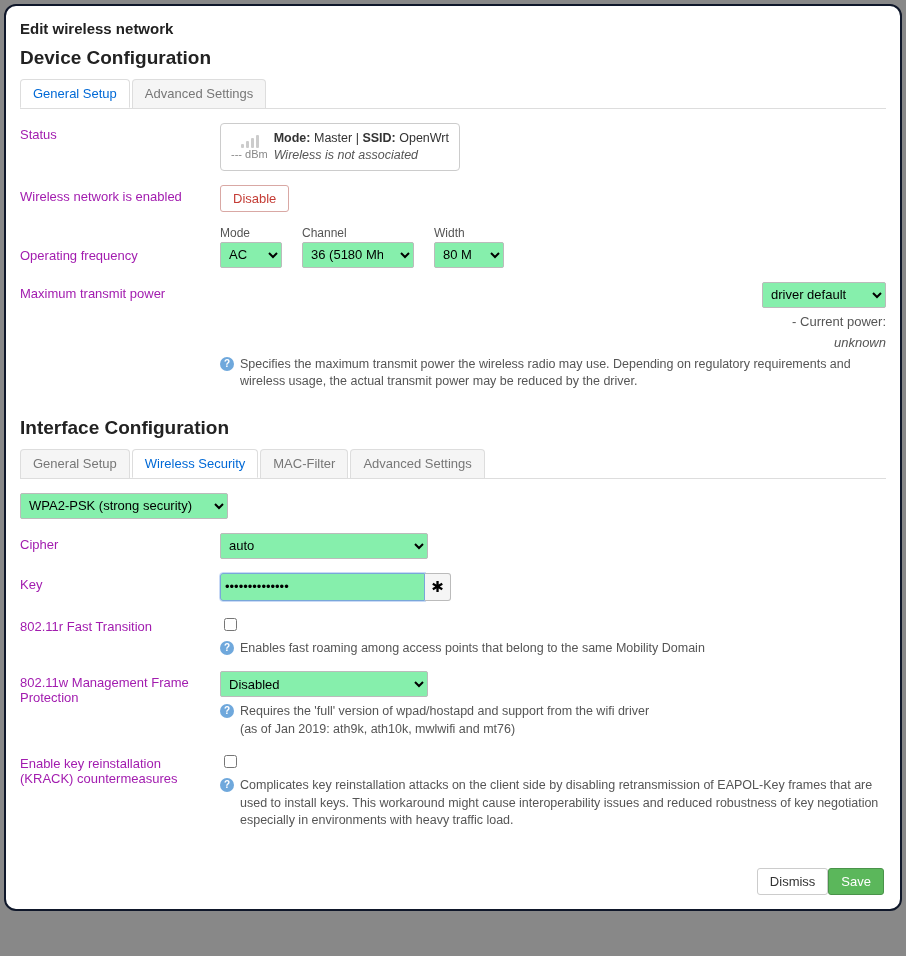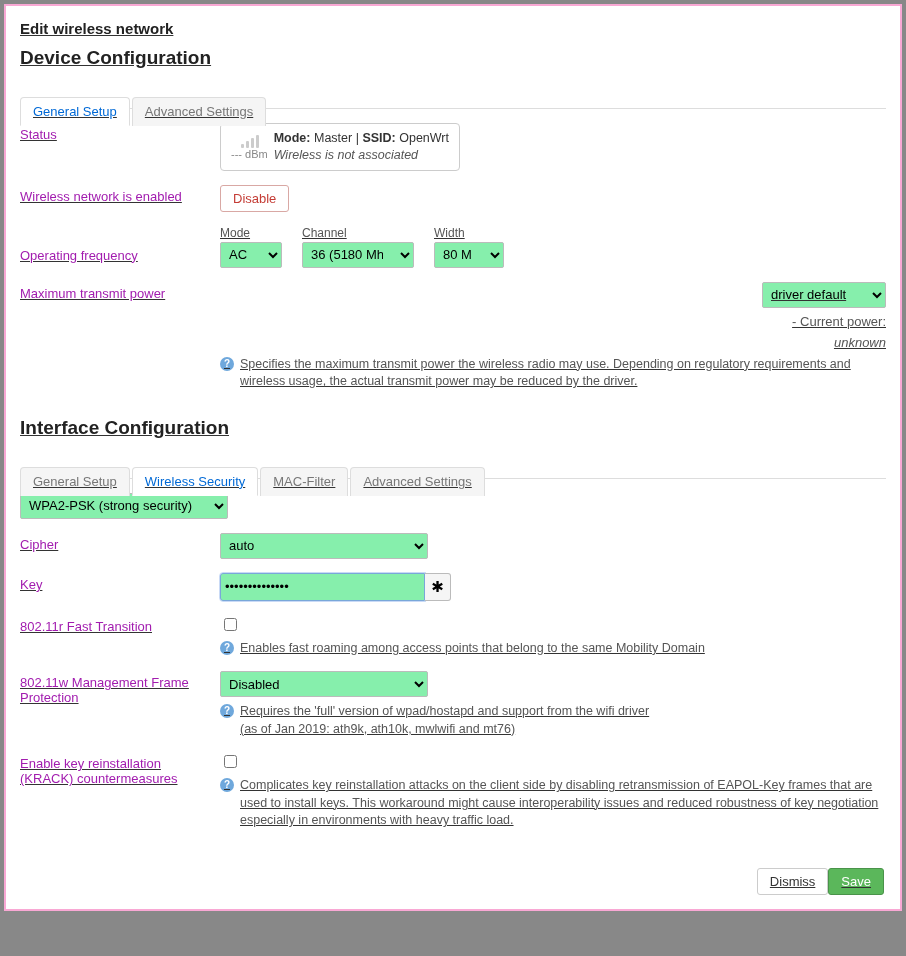--- a/index.html
+++ b/index.html
@@ -7,40 +7,39 @@
     margin: 0;
     font-family: Arial, Helvetica, sans-serif;
     font-size: 13px;
     background: #888;
     padding: 4px;
     color: #333;
   }
   .modal {
     width: 898px;
     background: #fff;
-    border-radius: 0;
-    border: 2px solid #f9a8d4;
+    border-radius: 12px;
+    border: 2px solid #0f172a;
     padding: 14px 14px 10px 14px;
-    text-decoration: underline;
   }
   h3.title { font-size: 15px; font-weight: bold; margin: 0 0 10px 0; color: #222; }
   h2.section { font-size: 19px; font-weight: bold; margin: 4px 0 10px 0; color: #222; }
   .tabs { display: flex; border-bottom: 1px solid #ddd; margin-bottom: 14px; }
   .tab {
     padding: 6px 12px;
     font-size: 13px;
     border: 1px solid #ddd;
     border-bottom: none;
     border-radius: 4px 4px 0 0;
     background: #f5f5f5;
     color: #777;
     margin-right: 2px;
     cursor: pointer;
     position: relative;
-    top: 18px;
+    top: 0;
   }
   .tab.active { background: #fff; color: #0069d6; border-bottom: 1px solid #fff; }
   .row { display: flex; margin-bottom: 14px; align-items: flex-start; }
   .row-label { width: 200px; padding-right: 14px; padding-top: 4px; color: #a21caf; }
   .row-value { flex: 1; }
   .status-box {
     display: inline-flex; align-items: center;
     border: 1px solid #ccc; border-radius: 4px;
     padding: 6px 10px; font-size: 12.5px;
   }

